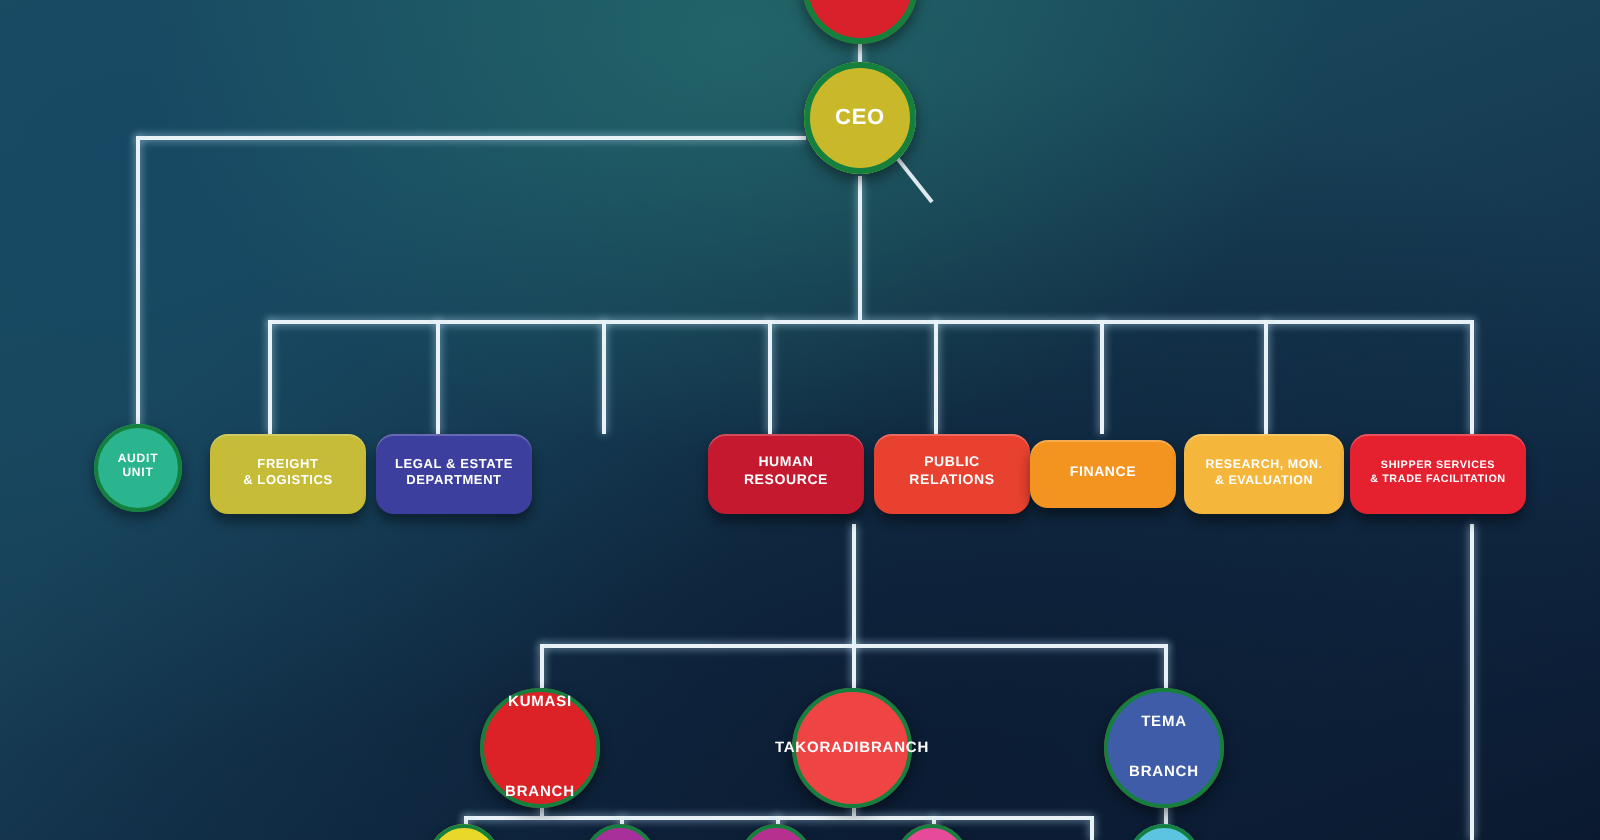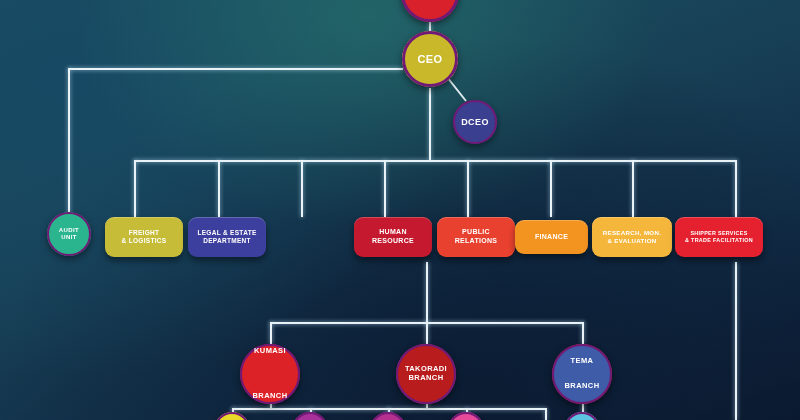--- a/index.html
+++ b/index.html
@@ -32,21 +32,21 @@
     color:#ffffff;
     font-weight:bold;
     letter-spacing:.4px;
     line-height:1.15;
     box-shadow:0 3px 7px rgba(0,0,0,.45);
   }
   .circ .inner {
     border-radius:50%;
     width:100%; height:100%;
     display:flex; align-items:center; justify-content:center;
-    border:3px solid #701a75;
+    border:3px solid #15803d;
   }
 
   
   .box {
     position:absolute;
     border-radius:9px;
     display:flex; align-items:center; justify-content:center;
     text-align:center;
     color:#ffffff;
     font-weight:bold;
@@ -109,25 +109,20 @@
       <span></span>
     </div>
   </div>
 
   <div class="circ" style="left:402px; top:31px; width:56px; height:56px; background:#f2ef3a; font-size:11px;">
     <div class="inner" style="background:#c9b92a;">
       <span>CEO</span>
     </div>
   </div>
 
-  <div class="circ" style="left:453px; top:100px; width:44px; height:44px; background:#3b3f8f; font-size:9px;">
-    <div class="inner" style="background:#3b3f8f; border-width:2px;">
-      <span>DCEO</span>
-    </div>
-  </div>
 
   <div class="circ" style="left:47px; top:212px; width:44px; height:44px; background:#2ab58e; font-size:6px;">
     <div class="inner" style="background:#2ab58e; border-width:2px; flex-direction:column;">
       <span>AUDIT</span>
       <span>UNIT</span>
     </div>
   </div>
 
   <div class="box" style="left:105px; top:217px; width:78px; height:40px; background:#c6bc38; font-size:6.5px;">
     <div>
@@ -179,21 +174,21 @@
   </div>
 
   <div class="circ" style="left:240px; top:344px; width:60px; height:60px; background:#b5164a; font-size:7.5px;">
     <div class="inner" style="background:#dc2226; border-width:2px; flex-direction:column;gap:36px;">
       <span>KUMASI</span>
       <span>BRANCH</span>
     </div>
   </div>
 
   <div class="circ" style="left:396px; top:344px; width:60px; height:60px; background:#b5326c; font-size:7.5px;">
-    <div class="inner" style="background:#b91c1c; border-width:2px; flex-direction:column;">
+    <div class="inner" style="background:#ef4444; border-width:2px; flex-direction:row;">
       <span>TAKORADI</span>
       <span>BRANCH</span>
     </div>
   </div>
 
   <div class="circ" style="left:552px; top:344px; width:60px; height:60px; background:#c3202f; font-size:7.5px;">
     <div class="inner" style="background:#3f5ca8; border-width:2px; flex-direction:column;gap:16px;">
       <span>TEMA</span>
       <span>BRANCH</span>
     </div>

